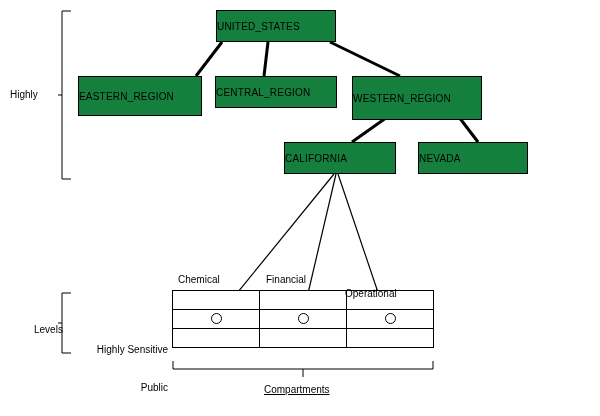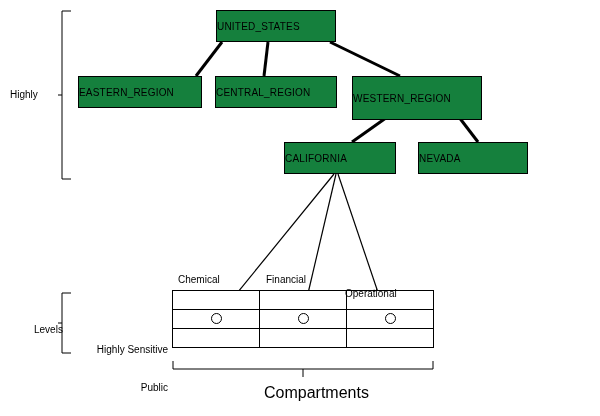--- a/index.html
+++ b/index.html
@@ -88,24 +88,25 @@
   }
   .side-label {
     position: absolute;
     font-size: 10px;
     color: #000000;
     white-space: nowrap;
     z-index: 6;
   }
   .bottom-label {
     position: absolute;
-    font-size: 16px;
+    font-size: 10px;
     color: #000000;
     white-space: nowrap;
     z-index: 6;
+    text-decoration: underline;
   }
 </style>
 </head>
 <body>
 
 <div id="canvas">
 
   <svg class="edge-layer" viewBox="0 0 600 416">
     <g id="tree-edges" stroke="#000000" stroke-width="3" fill="none">
         <line x1="222" y1="42" x2="196" y2="76"></line>
@@ -117,21 +118,21 @@
     <g id="compartment-edges" stroke="#000000" stroke-width="1.2" fill="none">
         <line x1="334" y1="174" x2="216" y2="319"></line>
         <line x1="336" y1="174" x2="302" y2="319"></line>
         <line x1="338" y1="174" x2="387" y2="319"></line>
       </g>
   </svg>
 
   <div class="node" style="left:216px; top:10px; width:120px; height:32px;">
     <span>UNITED_STATES</span>
   </div>
-  <div class="node" style="left:78px; top:76px; width:124px; height:32px;">
+  <div class="node" style="left:78px; top:76px; width:124px; height:40px;">
     <span>EASTERN_REGION</span>
   </div>
   <div class="node" style="left:215px; top:76px; width:122px; height:32px;">
     <span>CENTRAL_REGION</span>
   </div>
   <div class="node" style="left:352px; top:76px; width:130px; height:44px;">
     <span>WESTERN_REGION</span>
   </div>
   <div class="node" style="left:418px; top:142px; width:110px; height:32px;">
     <span>NEVADA</span>

